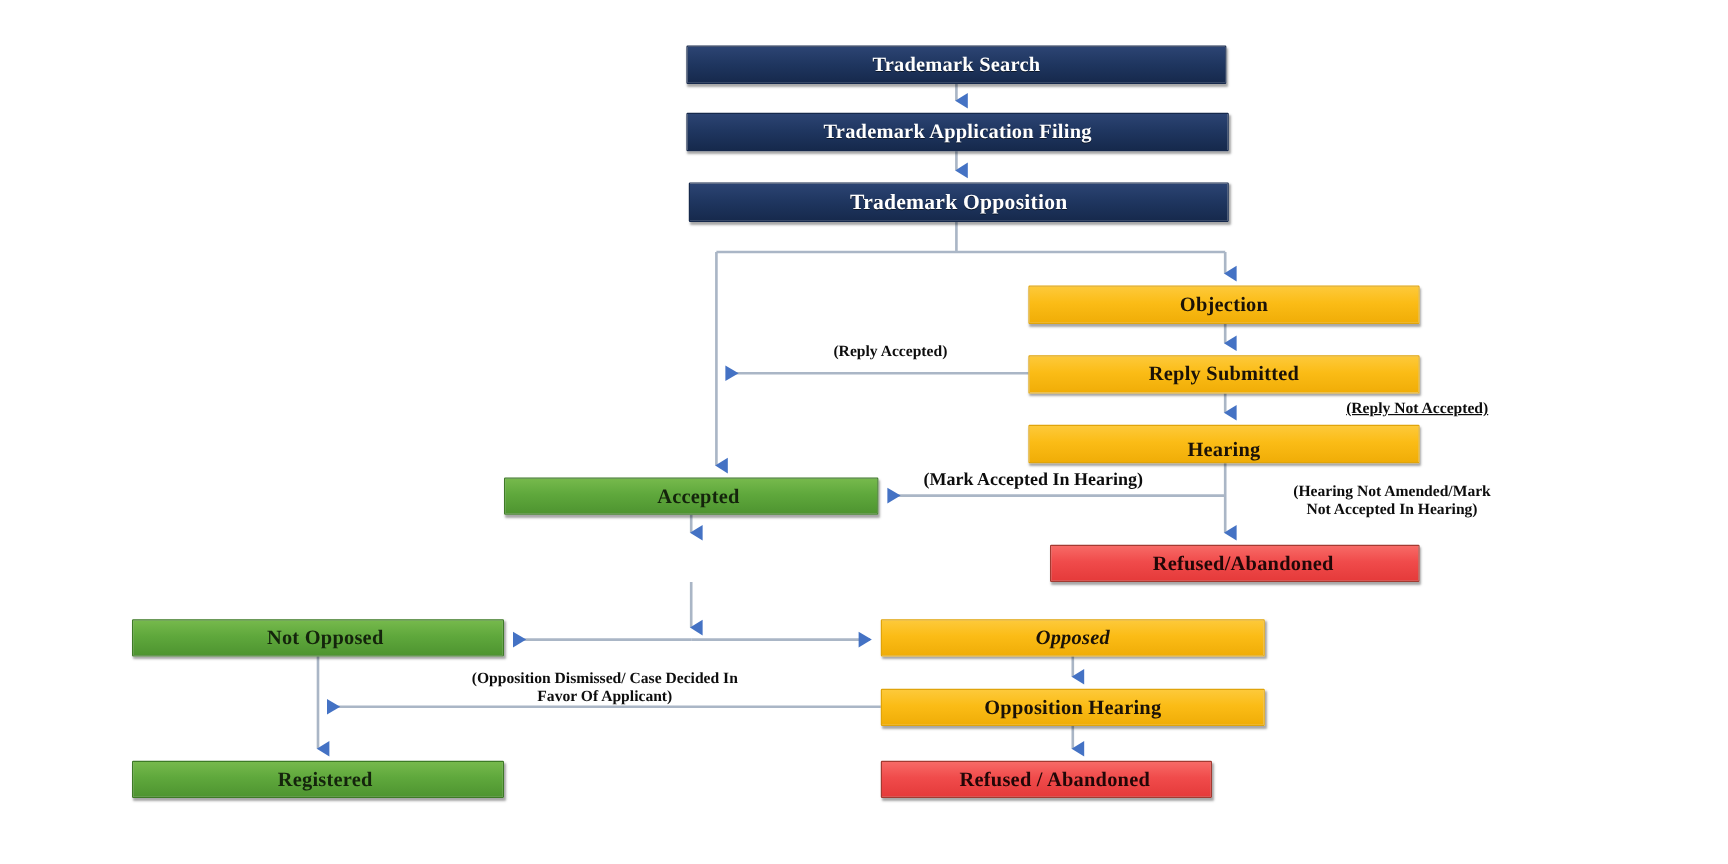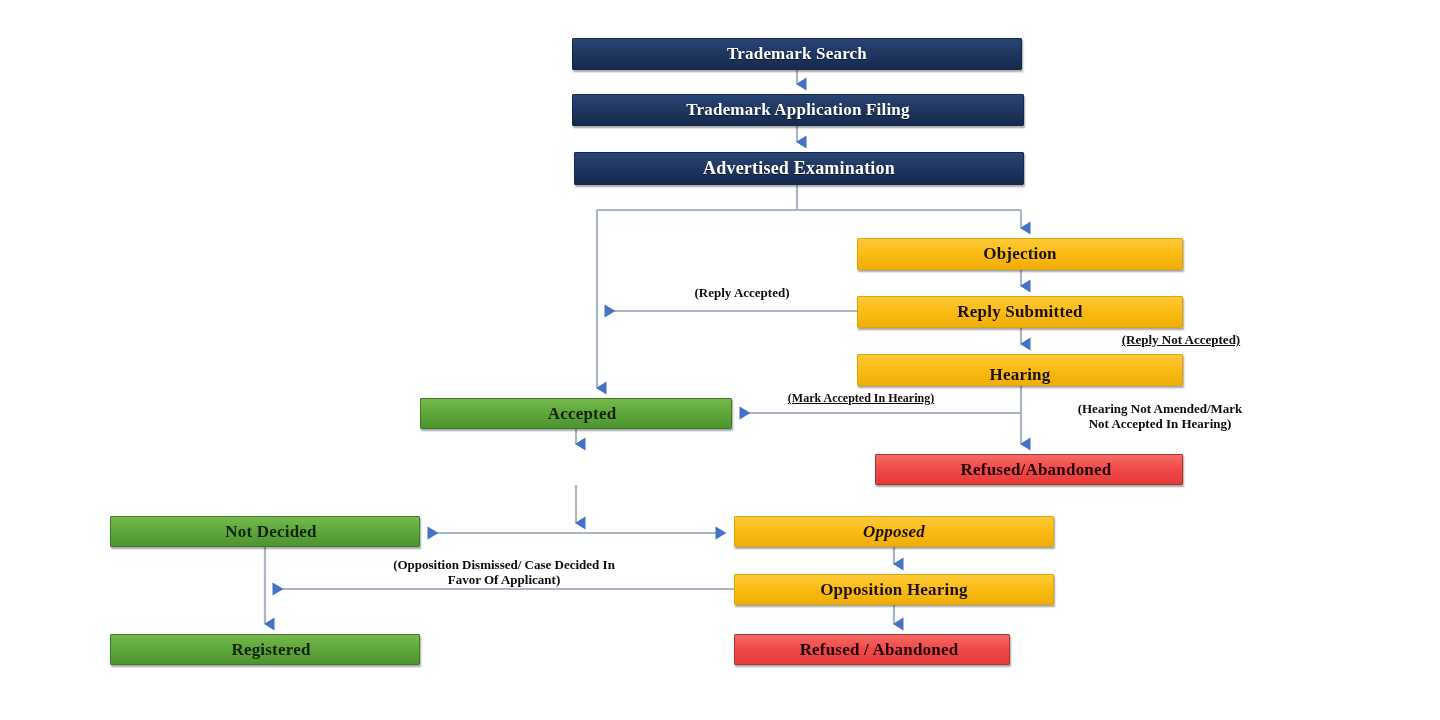--- a/index.html
+++ b/index.html
@@ -127,54 +127,54 @@
     <path class="wire" d="M734,589 L274,589" marker-end="url(#ah-left)"></path>
   </svg>
 
   <div class="node navy" style="left:572px; top:38px;  width:450px; height:32px; font-size:17px;">
       <span>Trademark Search</span>
     </div>
   <div class="node navy" style="left:572px; top:94px;  width:452px; height:32px; font-size:17px;">
       <span>Trademark Application Filing</span>
     </div>
   <div class="node navy" style="left:574px; top:152px; width:450px; height:33px; font-size:18px;">
-      <span>Advertised Examination</span>
+      <span>Trademark Opposition</span>
     </div>
   <div class="node orange" style="left:857px; top:238px; width:326px; height:32px; font-size:17px;">
       <span>Objection</span>
     </div>
   <div class="node orange" style="left:857px; top:296px; width:326px; height:32px; font-size:17px;">
       <span>Reply Submitted</span>
     </div>
   <div class="node orange" style="left:857px; top:354px; width:326px; height:32px; font-size:17px;align-items:flex-end;">
       <span>Hearing</span>
     </div>
   <div class="node green" style="left:420px; top:398px; width:312px; height:31px; font-size:17px;">
       <span>Accepted</span>
     </div>
   <div class="node red" style="left:875px; top:454px; width:308px; height:31px; font-size:17px;">
       <span>Refused/Abandoned</span>
     </div>
   <div class="node green" style="left:110px; top:516px; width:310px; height:31px; font-size:17px;">
-      <span>Not Decided</span>
+      <span>Not Opposed</span>
     </div>
   <div class="node orange" style="left:734px; top:516px; width:320px; height:31px; font-size:17px;font-style:italic;">
       <span>Opposed</span>
     </div>
   <div class="node orange" style="left:734px; top:574px; width:320px; height:31px; font-size:17px;">
       <span>Opposition Hearing</span>
     </div>
   <div class="node green" style="left:110px; top:634px; width:310px; height:31px; font-size:17px;">
       <span>Registered</span>
     </div>
   <div class="node red" style="left:734px; top:634px; width:276px; height:31px; font-size:17px;">
       <span>Refused / Abandoned</span>
     </div>
 
   <div class="edge-label" style="left:652px;  top:286px; width:180px; font-size:13px;">(Reply Accepted)</div>
   <div class="edge-label" style="left:1076px; top:333px; width:210px; font-size:13px;text-decoration:underline;">(Reply Not Accepted)</div>
-  <div class="edge-label" style="left:736px;  top:392px; width:250px; font-size:12px;text-decoration:underline;">(Mark Accepted In Hearing)</div>
+  <div class="edge-label" style="left:736px;  top:392px; width:250px; font-size:15px;">(Mark Accepted In Hearing)</div>
   <div class="edge-label" style="left:1010px; top:402px; width:300px; font-size:13px;">(Hearing Not Amended/Mark
 Not Accepted In Hearing)</div>
   <div class="edge-label" style="left:304px;  top:558px; width:400px; font-size:13px;">(Opposition Dismissed/ Case Decided In
 Favor Of Applicant)</div>
 
 </div>
 
 </body></html>

